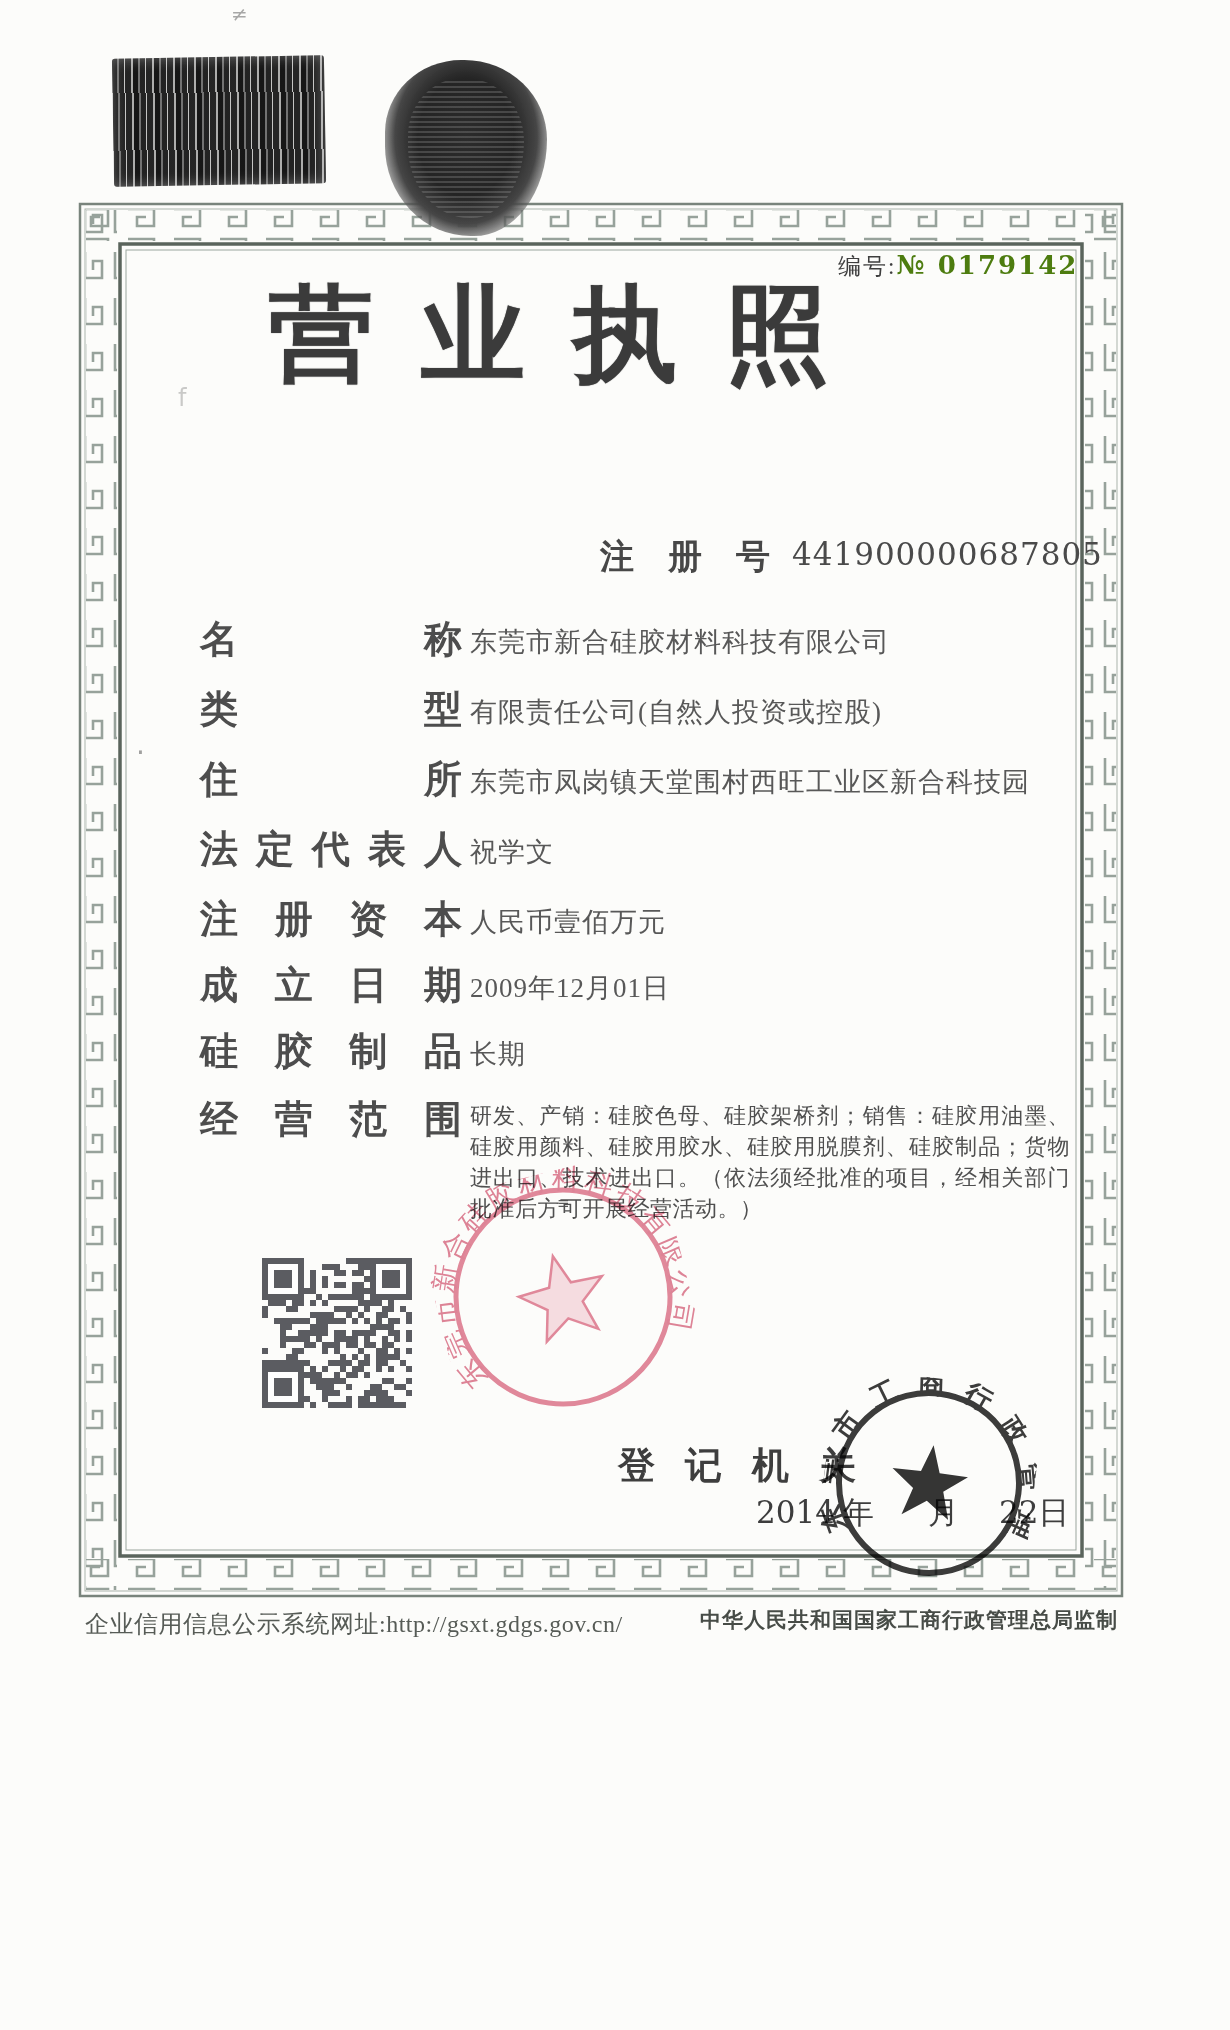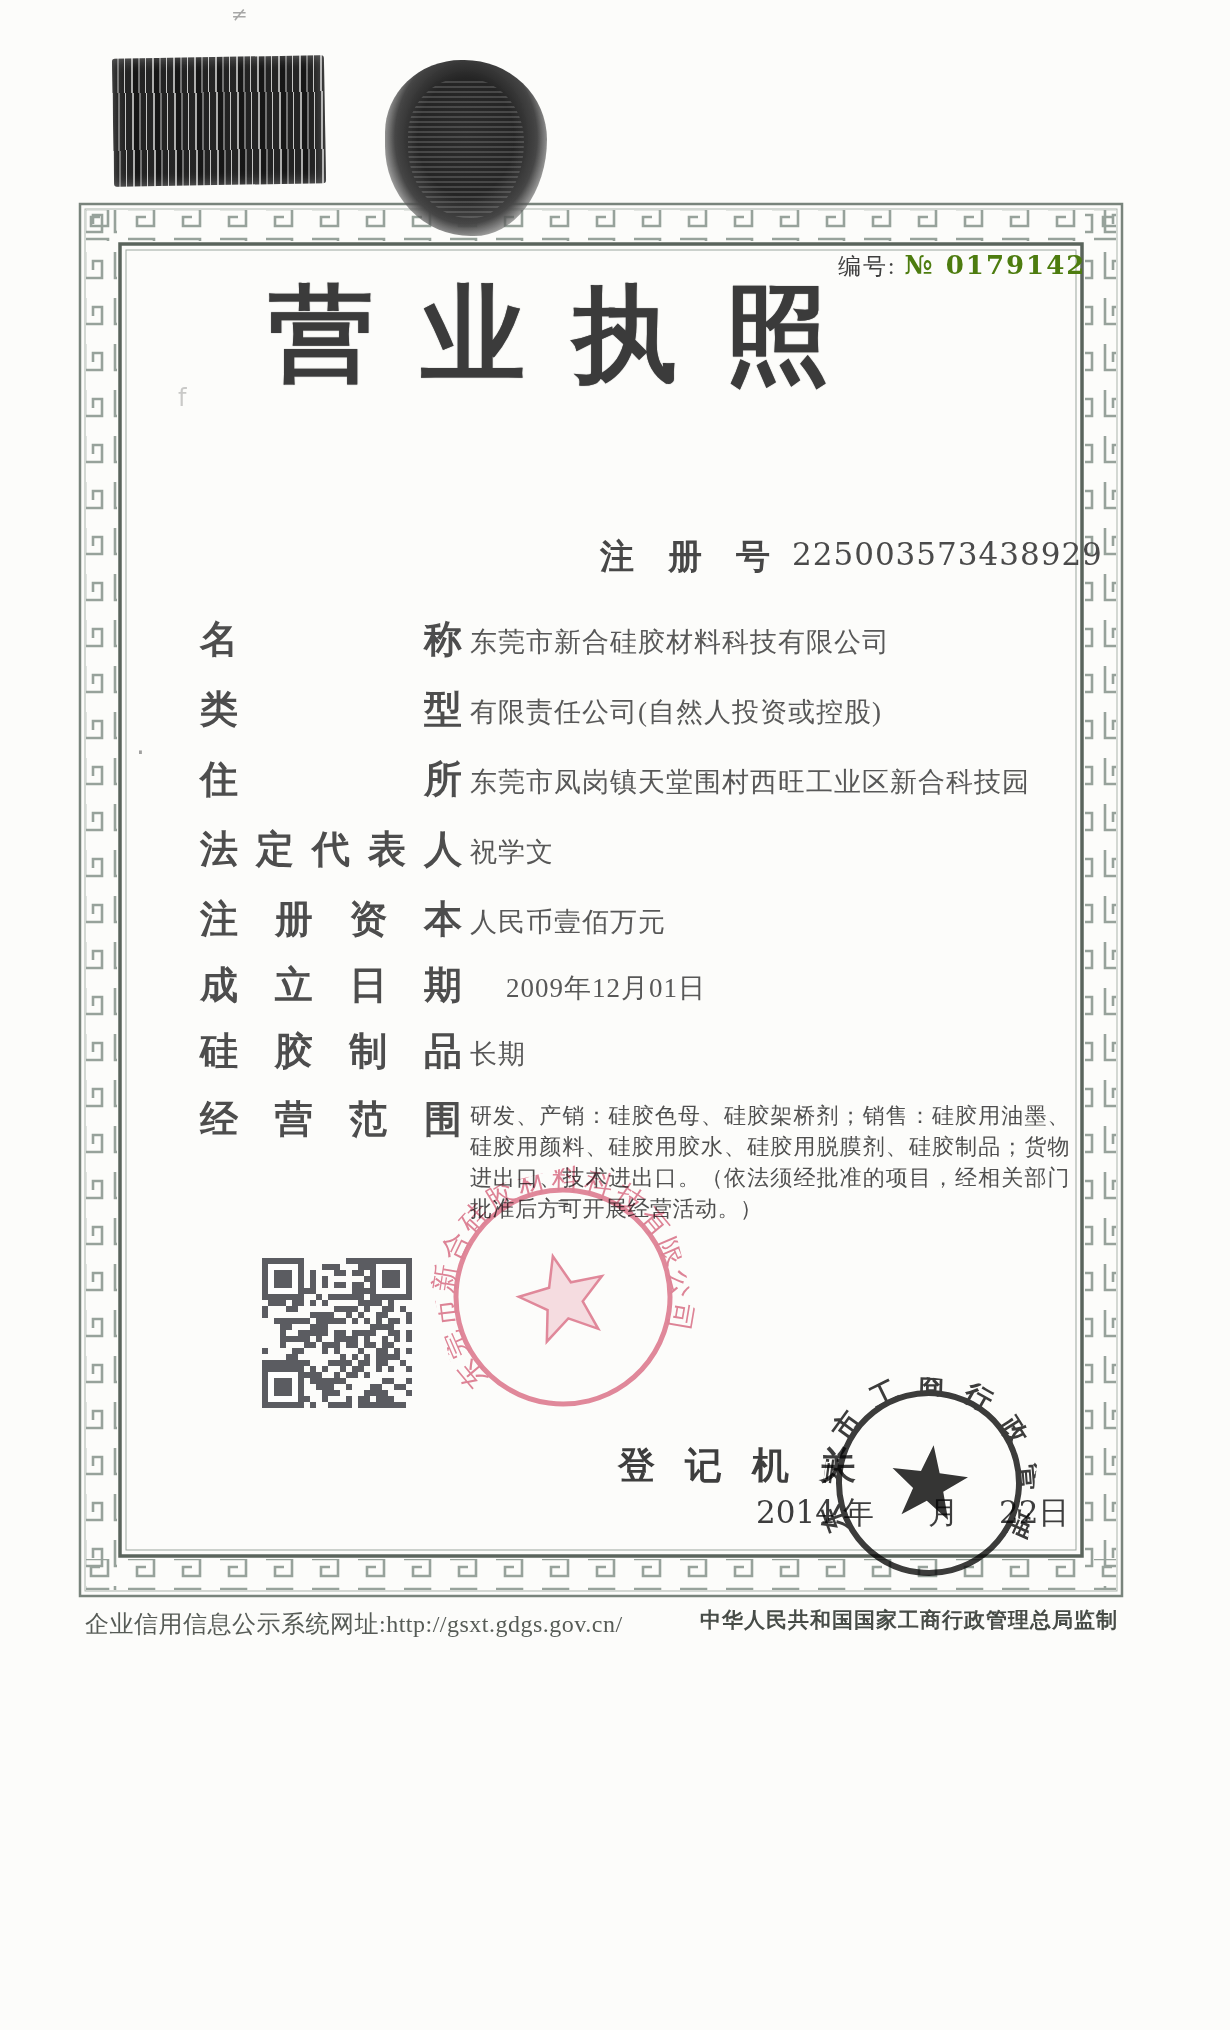--- a/index.html
+++ b/index.html
@@ -35,21 +35,21 @@
   .emblem:after{
     content:"";position:absolute;inset:10% 14%;
     background:repeating-linear-gradient(0deg, rgba(160,160,160,.28) 0 2px, transparent 2px 5px);
     border-radius:inherit;
   }
 
   
   .frame{position:absolute;left:78px;top:202px;z-index:1;}
 
   
-  .serial{position:absolute;left:838px;top:250px;z-index:3;display:flex;align-items:baseline;gap:8px;}
+  .serial{position:absolute;left:838px;top:250px;z-index:3;display:flex;align-items:baseline;gap:0;}
   .serial .lab{font-size:23px;color:#3e3e3e;letter-spacing:2px;}
   .serial .val{font-size:26px;font-weight:bold;color:#4d7c0f;font-family:"DejaVu Serif",serif;letter-spacing:2px;}
 
   
   .title{
     position:absolute;left:227px;top:266px;width:560px;z-index:3;
     font-family:"Liberation Sans","DejaVu Sans",sans-serif;
     font-size:104px;font-weight:800;color:#3b3b3b;
     text-align:justify;text-align-last:justify;
     text-shadow:0 0 1px #5a5a5a;
@@ -137,39 +137,39 @@
 <span class="artifact" style="left:557px;top:1194px;font-size:15px;opacity:.8;color:#333;">≡</span>
 
 <div class="serial">
   <span class="lab">编号:</span>
   <span class="val">№ 0179142</span>
 </div>
 
 <div class="title">营业执照</div>
 
 <div class="regno-label">注册号</div>
-<div class="regno-value">225003573438929</div>
+<div class="regno-value">441900000687805</div>
 
 <div class="row-label" style="top:614px;">名称</div>
 <div class="row-value" style="top:624px;">东莞市新合硅胶材料科技有限公司</div>
 
 <div class="row-label" style="top:684px;">类型</div>
 <div class="row-value" style="top:694px;">有限责任公司(自然人投资或控股)</div>
 
 <div class="row-label" style="top:754px;">住所</div>
 <div class="row-value" style="top:764px;">东莞市凤岗镇天堂围村西旺工业区新合科技园</div>
 
 <div class="row-label" style="top:824px;">法定代表人</div>
 <div class="row-value" style="top:834px;">祝学文</div>
 
 <div class="row-label" style="top:894px;">注册资本</div>
 <div class="row-value" style="top:904px;">人民币壹佰万元</div>
 
 <div class="row-label" style="top:960px;">成立日期</div>
-<div class="row-value" style="top:970px;margin-left:36px;">2009年12月01日</div>
+<div class="row-value" style="top:970px;">2009年12月01日</div>
 
 <div class="row-label" style="top:1026px;">硅胶制品</div>
 <div class="row-value" style="top:1036px;">长期</div>
 
 <div class="row-label" style="top:1094px;">经营范围</div>
 <div class="row-value scope" style="top:1100px;">研发、产销：硅胶色母、硅胶架桥剂；销售：硅胶用油墨、硅胶用颜料、硅胶用胶水、硅胶用脱膜剂、硅胶制品；货物进出口、技术进出口。（依法须经批准的项目，经相关部门批准后方可开展经营活动。）</div>
 
 <div class="qr">
   <svg id="qr-svg" width="150" height="150" viewBox="0 0 150 150">
       <rect x="0" y="0" width="42" height="42" fill="#45474c"></rect>

